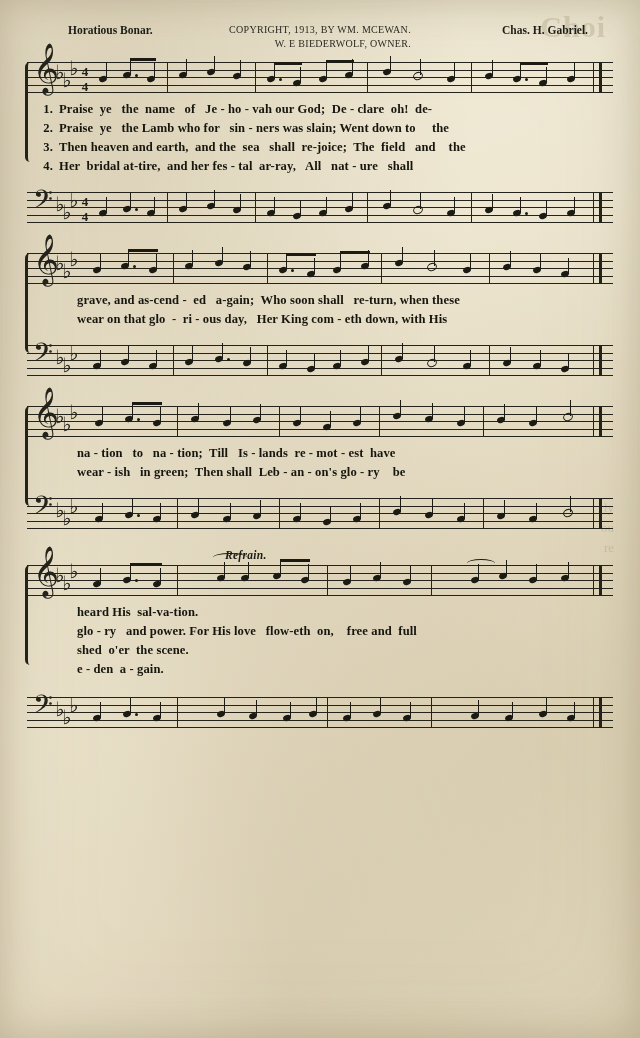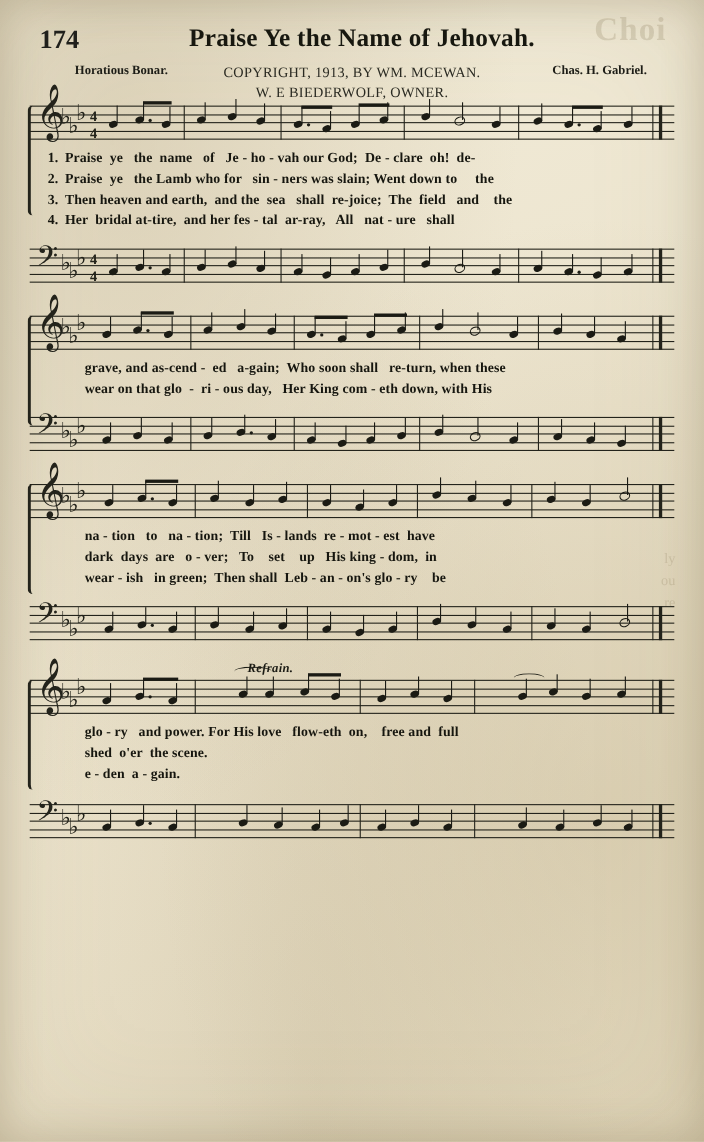--- a/index.html
+++ b/index.html
@@ -97,22 +97,22 @@
     top: 0;
     font-size: 11.5px;
     font-weight: bold;
     color: #1d1d17;
   }
   .copyright {
     position: absolute;
     left: 50%;
     transform: translateX(-50%);
     top: -1px;
-    text-align: center;
-    font-size: 13px;
+    text-align: right;
+    font-size: 10px;
     letter-spacing: 0.3px;
     color: #2a2a22;
     line-height: 1.35;
   }
 
   
   .system {
     position: relative;
     margin: 0 auto;
     width: 586px;
@@ -262,24 +262,20 @@
 <div class="page">
   <div class="edge-shade"></div>
 
   <div class="ghost ghost-title">Choi</div>
   <div class="ghost ghost-l1">ly</div>
   <div class="ghost ghost-l2">ou</div>
   <div class="ghost ghost-l3">re</div>
 
   <div class="content">
 
-    <div class="title-row">
-      <div class="hymn-number">174</div>
-      <div class="hymn-title">Praise Ye the Name of Jehovah.</div>
-    </div>
 
     <div class="credits">
       <div class="author">Horatious Bonar.</div>
       <div class="copyright">
         <div>COPYRIGHT, 1913, BY WM. MCEWAN.</div>
         <div>W. E BIEDERWOLF, OWNER.</div>
       </div>
       <div class="composer">Chas. H. Gabriel.</div>
     </div>
 
@@ -636,24 +632,20 @@
         <div class="barline thick" style="left:572px;"></div>
       </div>
 
       <div class="lyrics">
         <div class="lyric-line indent">
           <span class="vn"></span>
           <span class="txt">na - tion   to   na - tion;  Till   Is - lands  re - mot - est  have</span>
         </div>
         <div class="lyric-line indent">
           <span class="vn"></span>
-          <span class="txt">dark  days  are   o - ver;   To    set    up   His king - dom,  in</span>
-        </div>
-        <div class="lyric-line indent">
-          <span class="vn"></span>
           <span class="txt">wear - ish   in green;  Then shall  Leb - an - on's glo - ry    be</span>
         </div>
       </div>
 
       <div class="staff-box" style="margin-top:6px;">
         <div class="staff-lines">
             <i></i>
             <i></i>
             <i></i>
             <i></i>
@@ -765,20 +757,24 @@
         <div class="stem" style="left:509px; top:13px; height:16px;"></div>
         <div class="nh" style="left:534px; top:24px;"></div>
         <div class="stem" style="left:541px; top:11px; height:16px;"></div>
         <div class="barline" style="left:566px; top:14px;"></div>
         <div class="barline thick" style="left:572px; top:14px;"></div>
       </div>
 
       <div class="lyrics">
         <div class="lyric-line indent">
           <span class="vn"></span>
+          <span class="txt">heard His  sal-va-tion.</span>
+        </div>
+        <div class="lyric-line indent">
+          <span class="vn"></span>
           <span class="txt">glo - ry   and power. For His love   flow-eth  on,    free and  full</span>
         </div>
         <div class="lyric-line indent">
           <span class="vn"></span>
           <span class="txt">shed  o'er  the scene.</span>
         </div>
         <div class="lyric-line indent">
           <span class="vn"></span>
           <span class="txt">e - den  a - gain.</span>
         </div>

